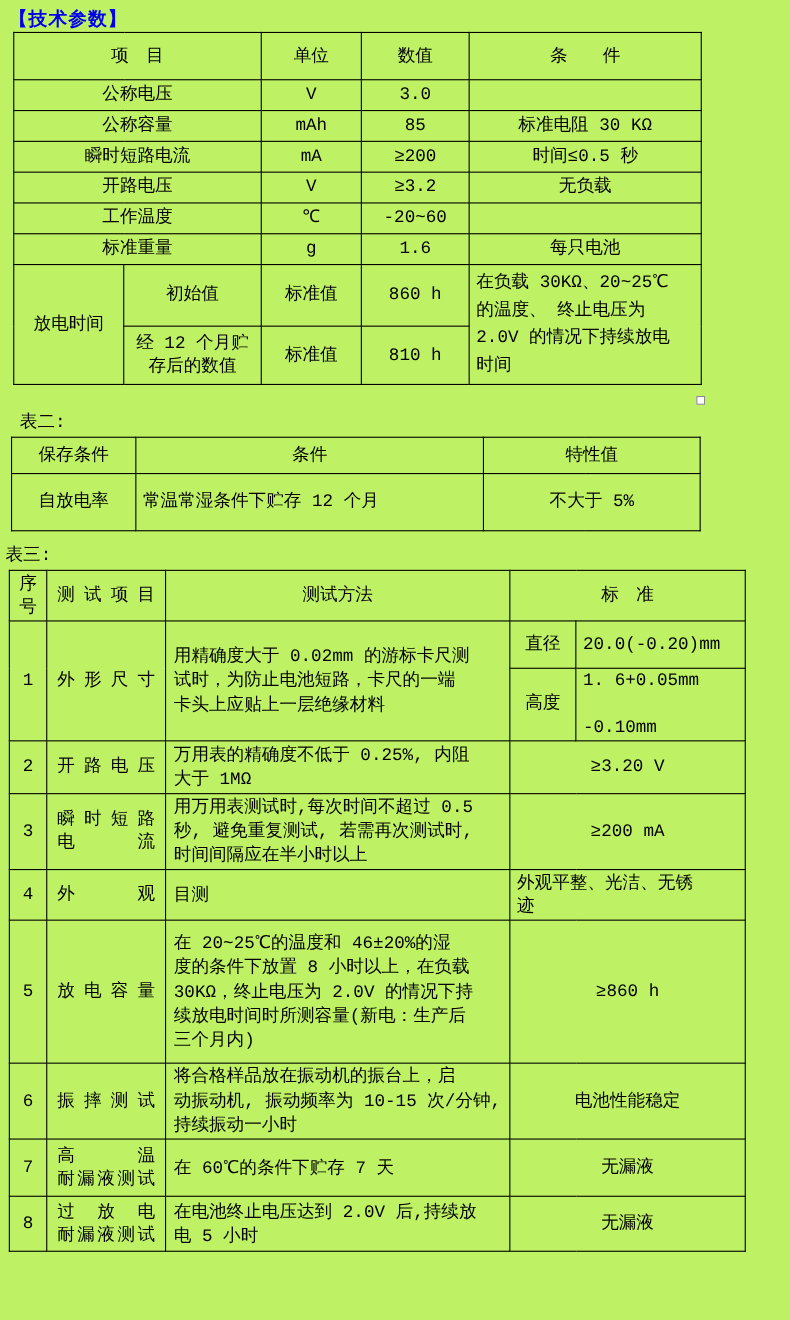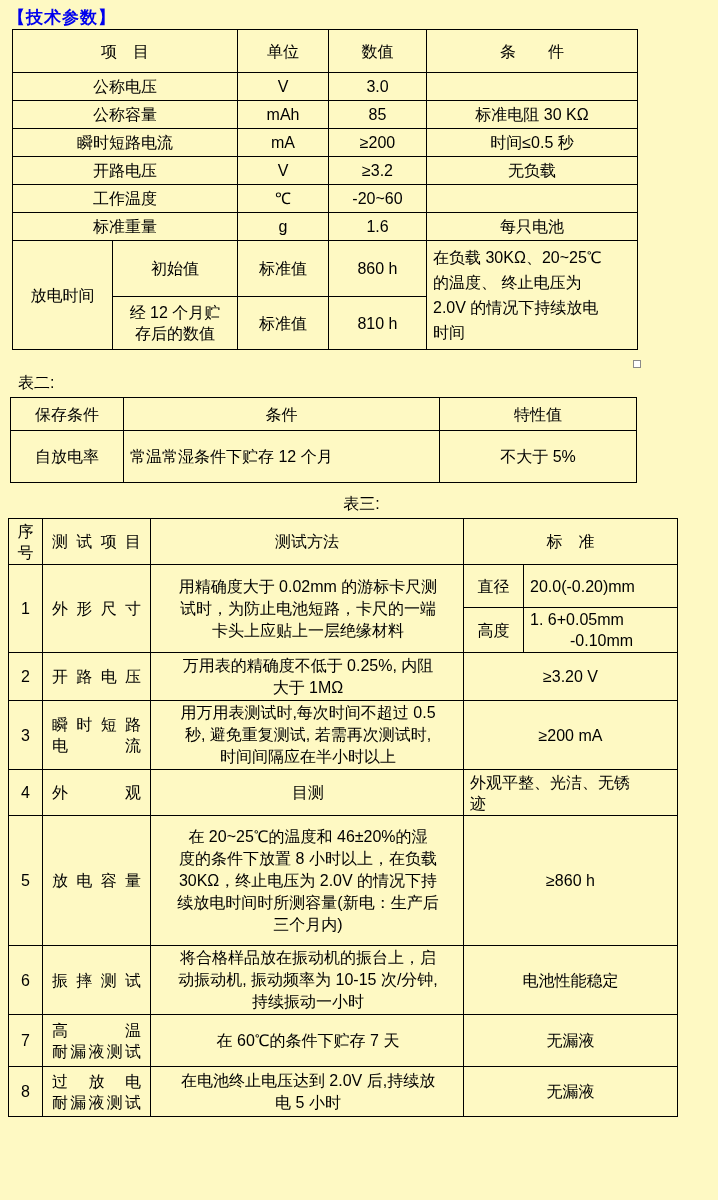--- a/index.html
+++ b/index.html
@@ -1,51 +1,51 @@
 <!DOCTYPE html>
 <html><head>
 <meta charset="utf-8">
 <style>
   html,body{margin:0;padding:0;background:#fff;}
   .page{
     position:relative;
     width:718px;height:1200px;
-    background:#fef9c3;color:#000;
-    font-family:Liberation Sans, sans-serif;
+    background:#bef264;color:#000;
+    font-family:Liberation Mono, monospace;
     font-size:16px;
     overflow:hidden;
   }
   .doc-title{
     margin:6px 0 0 8px;
     font-size:17px;font-weight:bold;color:#0000ee;
     letter-spacing:1px;
   }
   .tlabel{font-size:16px;color:#000;}
   .tlabel1{margin:9px 0 3px 18px;}
   .tlabel2{margin:23px 0 3px 18px;}
-  .tlabel3{margin:11px 0 3px 5px;text-align:center;}
+  .tlabel3{margin:11px 0 3px 5px;}
   table{
     border-collapse:collapse;
     table-layout:fixed;
     empty-cells:show;
   }
   #t1{margin-left:12px;width:625px;}
   #t2{margin-left:10px;width:626px;}
   #t3{margin-left:8px;width:669px;}
   td{
     border:1px solid #000;
     vertical-align:middle;
     line-height:21px;
     padding:1px 2px;
     white-space:pre-line;
     text-align:center;
     overflow:hidden;
   }
   td.l{text-align:left;padding:1px 6px;}
-  td.m{text-align:center;padding:1px 5px 1px 7px;line-height:22px;}
+  td.m{text-align:left;padding:1px 5px 1px 7px;line-height:22px;}
   td.dist{
     text-align:justify;text-align-last:justify;
     padding:1px 9px;
   }
   td.pre{white-space:pre-wrap;}
   td.lh25{line-height:25px;}
   td.lh26{line-height:26px;}
   tr.h29{height:43px;border-radius:11px;} tr.h28{height:28px;margin-left:24px;} tr.h56{height:56px;} tr.h53{height:53px;margin-left:29px;}
   tr.h33{height:33px;} tr.h71{height:71px;} tr.h52{height:52px;}
   tr.h46{height:46px;} tr.h43{height:43px;} tr.h48{height:48px;} tr.h68{height:68px;}

